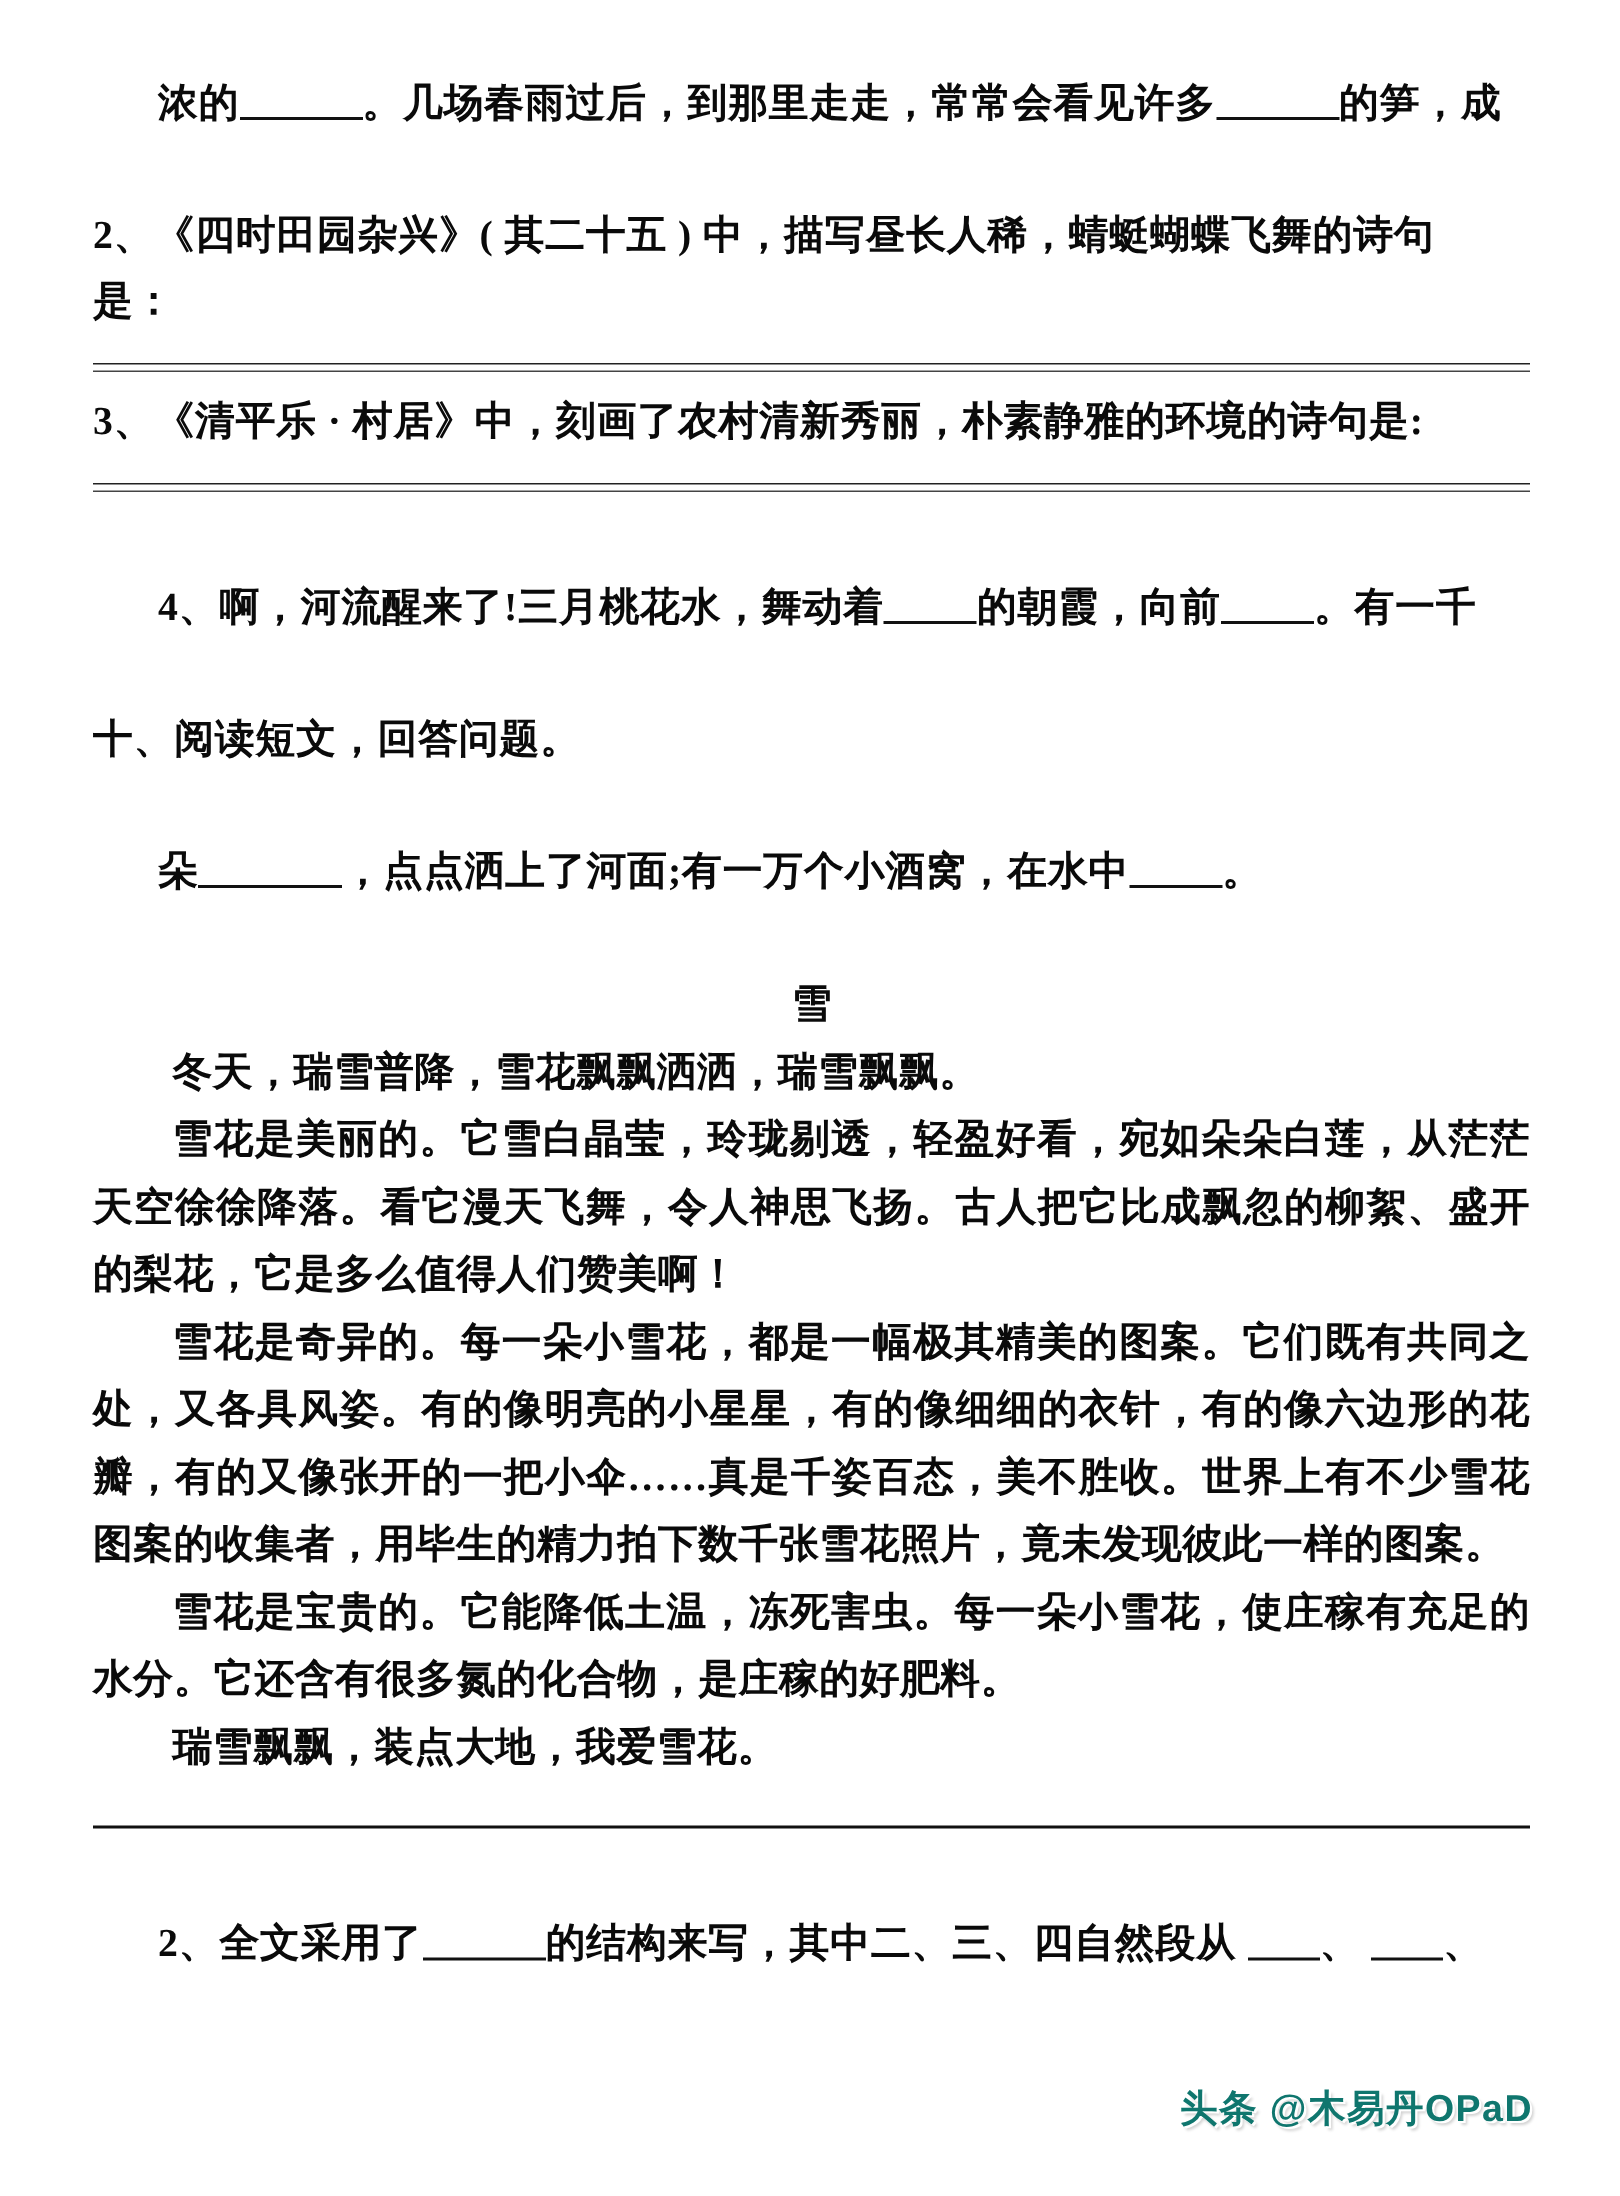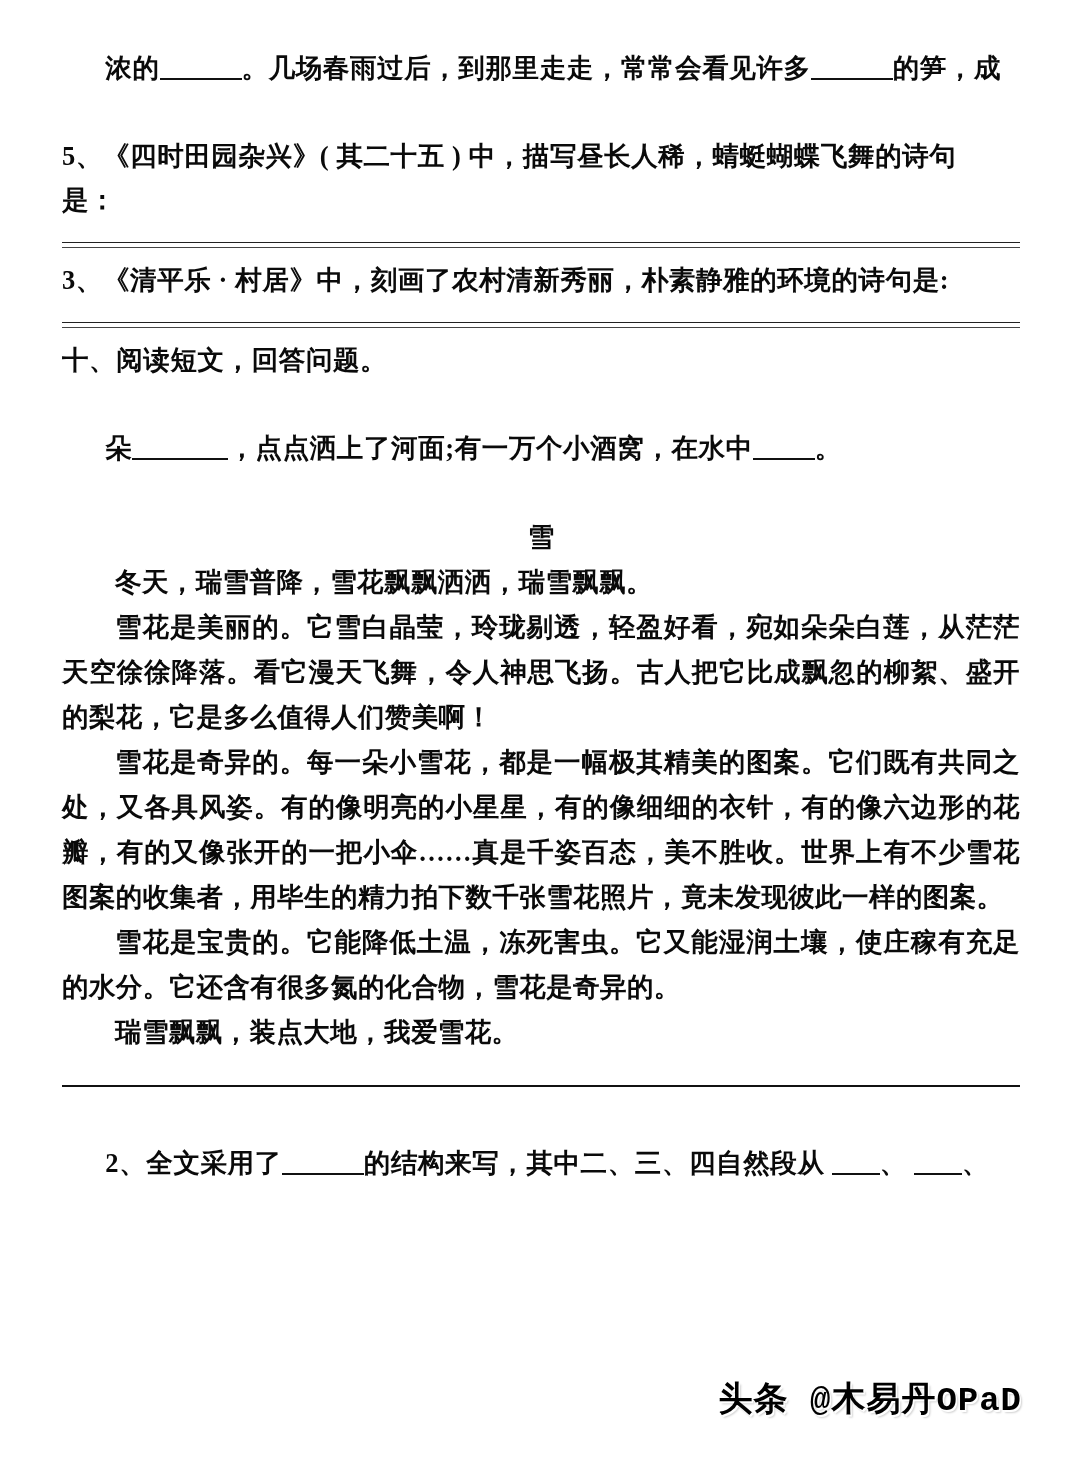--- a/index.html
+++ b/index.html
@@ -79,64 +79,67 @@
   }
   .spacer-sm { height: 10px; }
   .spacer-md { height: 20px; }
   .spacer-lg { height: 30px; }
 
   
   .watermark {
     position: absolute;
     right: 58px;
     bottom: 42px;
-    font-size: 34px;
+    font-size: 25px;
     font-weight: 700;
     letter-spacing: 1px;
-    color: #000000;
+    color: #0f766e;
     text-shadow: 1.5px 1.5px 0 #ffffff, 2.5px 2.5px 2px rgba(0,0,0,0.18);
-    font-family: Liberation Mono, monospace;
+    font-family: Liberation Sans, sans-serif;
     white-space: nowrap;
   }
 </style>
 </head>
 <body>
 
 <div class="page">
   <div class="content">
 
     <div class="line">
       <span>浓的</span><span class="blank b-lg"></span><span>。几场春雨过后，到那里走走，常常会看见许多</span><span class="blank b-lg"></span><span>的笋，成</span>
     </div>
 
-    <div class="line">5、《四时田园杂兴》( 其二十五 ) 中，描写昼长人稀，蜻蜓蝴蝶飞舞的诗句</div>
+    <div class="line">2、《四时田园杂兴》( 其二十五 ) 中，描写昼长人稀，蜻蜓蝴蝶飞舞的诗句</div>
     <div class="line">是：</div>
 
     <div class="spacer-md"></div>
     <div class="rule rule-double"></div>
     <div class="spacer-sm"></div>
 
     <div class="line">3、《清平乐 · 村居》中，刻画了农村清新秀丽，朴素静雅的环境的诗句是:</div>
 
     <div class="spacer-md"></div>
     <div class="rule rule-double"></div>
     <div class="spacer-sm"></div>
 
+    <div class="line">
+      <span>4、啊，河流醒来了!三月桃花水，舞动着</span><span class="blank b-md"></span><span>的朝霞，向前</span><span class="blank b-md"></span><span>。有一千</span>
+    </div>
     <div class="line">十、阅读短文，回答问题。</div>
 
     <div class="line">
       <span>朵</span><span class="blank b-xl"></span><span>，点点洒上了河面;有一万个小酒窝，在水中</span><span class="blank b-md"></span><span>。</span>
     </div>
 
     <div class="title-essay">雪</div>
 
     <div class="para indent2">冬天，瑞雪普降，雪花飘飘洒洒，瑞雪飘飘。</div>
     <div class="para indent2">雪花是美丽的。它雪白晶莹，玲珑剔透，轻盈好看，宛如朵朵白莲，从茫茫天空徐徐降落。看它漫天飞舞，令人神思飞扬。古人把它比成飘忽的柳絮、盛开的梨花，它是多么值得人们赞美啊！</div>
     <div class="para indent2">雪花是奇异的。每一朵小雪花，都是一幅极其精美的图案。它们既有共同之处，又各具风姿。有的像明亮的小星星，有的像细细的衣针，有的像六边形的花瓣，有的又像张开的一把小伞……真是千姿百态，美不胜收。世界上有不少雪花图案的收集者，用毕生的精力拍下数千张雪花照片，竟未发现彼此一样的图案。</div>
-    <div class="para indent2">雪花是宝贵的。它能降低土温，冻死害虫。它又能湿润土壤，使庄稼有充足的水分。它还含有很多氮的化合物，雪花是奇异的。</div>
+    <div class="para indent2">雪花是宝贵的。它能降低土温，冻死害虫。每一朵小雪花，使庄稼有充足的水分。它还含有很多氮的化合物，是庄稼的好肥料。</div>
     <div class="para indent2">瑞雪飘飘，装点大地，我爱雪花。</div>
 
 
     <div class="spacer-lg"></div>
     <div class="rule"></div>
     <div class="spacer-sm"></div>
 
     <div class="line">
       <span>2、全文采用了</span><span class="blank b-lg"></span><span>的结构来写，其中二、三、四自然段从</span> <span class="blank b-sm"></span><span>、</span> <span class="blank b-sm"></span><span>、</span>
     </div>

